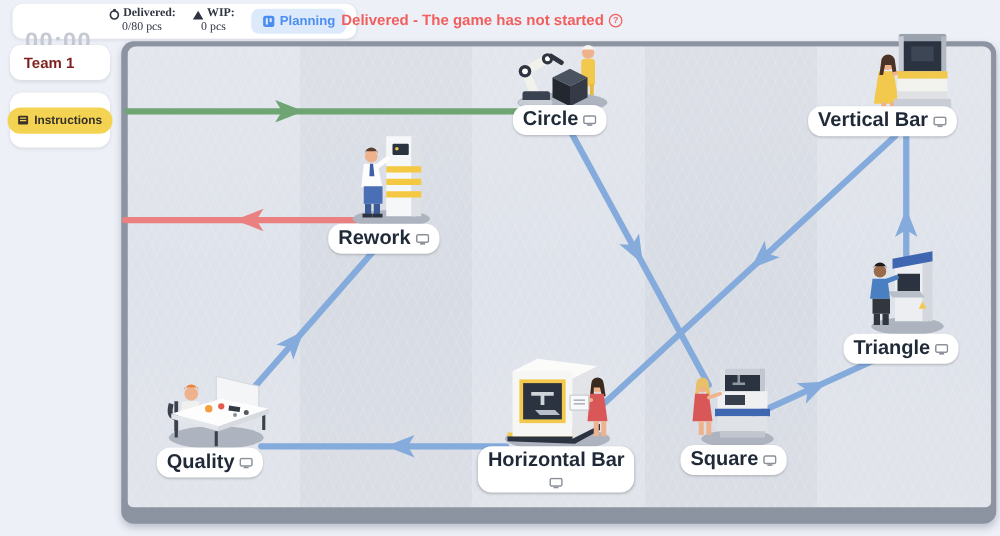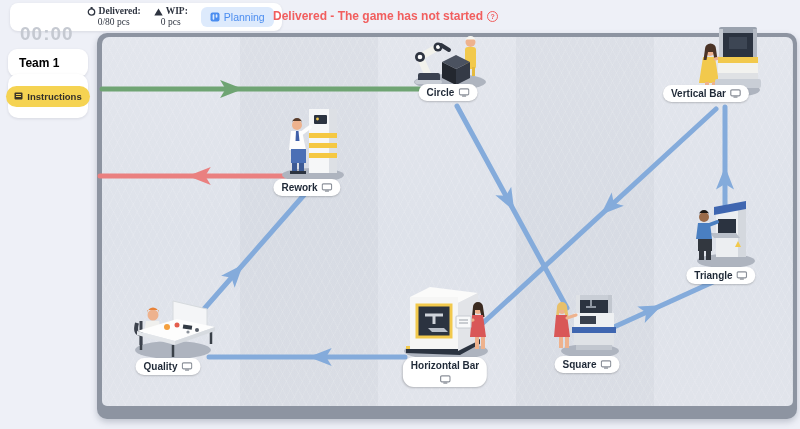--- a/index.html
+++ b/index.html
@@ -7,49 +7,49 @@
   .page{position:relative;width:800px;height:429px;background:#eef0f7;overflow:hidden;}
 
   
   .stats-card{position:absolute;left:10px;top:3px;height:28px;background:#fff;border-radius:8px;
     box-shadow:0 1px 3px rgba(16,24,40,.10);display:flex;align-items:center;padding:0 8px 0 10px;gap:13px;}
   .timer{font-size:19px;font-weight:600;color:#c5c9d1;letter-spacing:1px;margin-top:34px;}
   .stat{display:flex;flex-direction:column;align-items:center;line-height:1.15;font-family:Liberation Serif, serif;}
   .stat-top{display:flex;align-items:center;gap:3px;font-size:9.5px;font-weight:700;color:#2e3440;}
   .stat-val{font-size:9.5px;color:#2e3440;}
   .badge{display:flex;align-items:center;gap:4px;background:#ddeafc;color:#4b8df0;font-size:10.5px;
-    font-weight:400;border-radius:6px;padding:4px 9px;}
+    font-weight:700;border-radius:6px;padding:4px 9px;}
   .tutorial{position:absolute;left:273px;top:9px;display:flex;align-items:center;gap:4px;
     color:#f15e5e;font-size:12px;font-weight:700;}
   .help-dot{width:11px;height:11px;border:1.2px solid #f15e5e;border-radius:50%;display:inline-flex;
     align-items:center;justify-content:center;font-size:7px;font-weight:700;color:#f15e5e;box-sizing:border-box;}
 
   
   .team-card{position:absolute;left:8px;top:36px;width:80px;height:28px;background:#fff;border-radius:9px;
-    box-shadow:0 1px 3px rgba(16,24,40,.10);font-size:12px;font-weight:600;color:#000000;
-    display:flex;align-items:center;padding-left:11px;box-sizing:border-box;margin-top:13px;}
+    box-shadow:0 1px 3px rgba(16,24,40,.10);font-size:12px;font-weight:600;color:#7f1d1d;
+    display:flex;align-items:center;padding-left:11px;box-sizing:border-box;}
   .instr-card{position:absolute;left:8px;top:74px;width:80px;height:44px;background:#fff;border-radius:10px;
     box-shadow:0 1px 3px rgba(16,24,40,.10);display:flex;align-items:center;justify-content:center;}
   .instr-btn{display:flex;align-items:center;gap:4px;background:#f5d352;border:none;border-radius:11px;
     height:21px;padding:0 8px;font-family:inherit;font-size:9.5px;font-weight:700;color:#33302a;cursor:pointer;}
 
   
   .board{position:absolute;left:97px;top:33px;width:700px;height:386px;background:#8d94a1;border-radius:10px;
     box-shadow:0 3px 6px rgba(70,80,100,.28);}
   .surface{position:absolute;left:5px;top:4px;right:4px;bottom:13px;border-radius:7px 7px 5px 5px;
     background:
       repeating-linear-gradient(63deg, rgba(255,255,255,.09) 0 1px, transparent 1px 7px),
       repeating-linear-gradient(-63deg, rgba(255,255,255,.09) 0 1px, transparent 1px 7px),
       repeating-linear-gradient(90deg, rgba(255,255,255,.045) 0 138px, rgba(40,50,70,.03) 138px 276px),
       linear-gradient(180deg,#e2e5ec 0%,#dde1e9 55%,#e0e3ea 100%);}
   #flow-arrows{position:absolute;left:0;top:0;width:700px;height:386px;overflow:visible;}
   .station-art{position:absolute;}
   .station-pill{position:absolute;transform:translateX(-50%);display:inline-flex;align-items:center;gap:4px;
     background:#fff;border-radius:11px;padding:3px 8px;box-shadow:0 1px 2px rgba(0,0,0,.20);
-    font-size:10px;font-weight:700;color:#1f2937;white-space:nowrap;cursor:pointer;}
+    font-size:16px;font-weight:700;color:#1f2937;white-space:nowrap;cursor:pointer;}
   .mon{display:inline-flex;align-items:center;}
 </style>
 </head>
 <body>
 
 <div class="page">
 
   <div class="stats-card">
     <span class="timer">00:00</span>
     <div class="stat">

